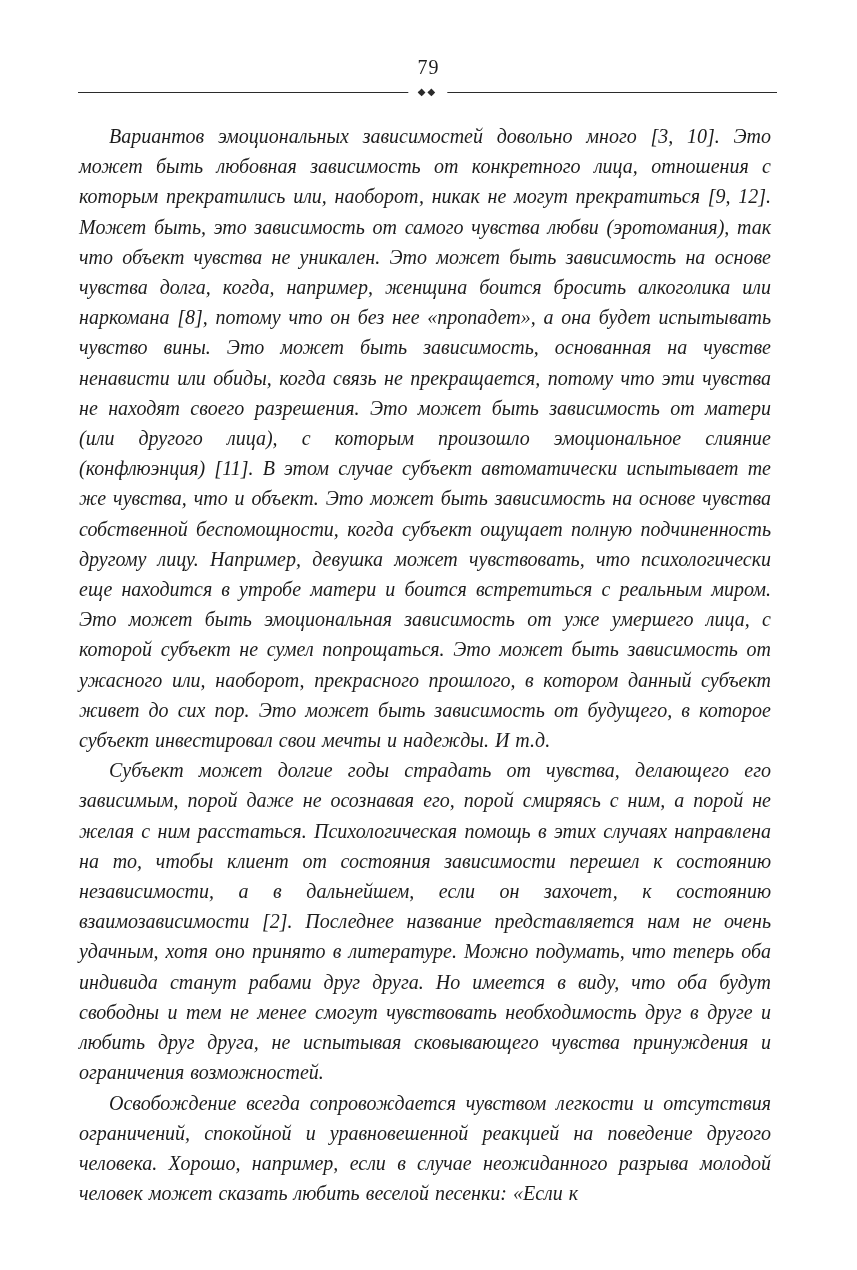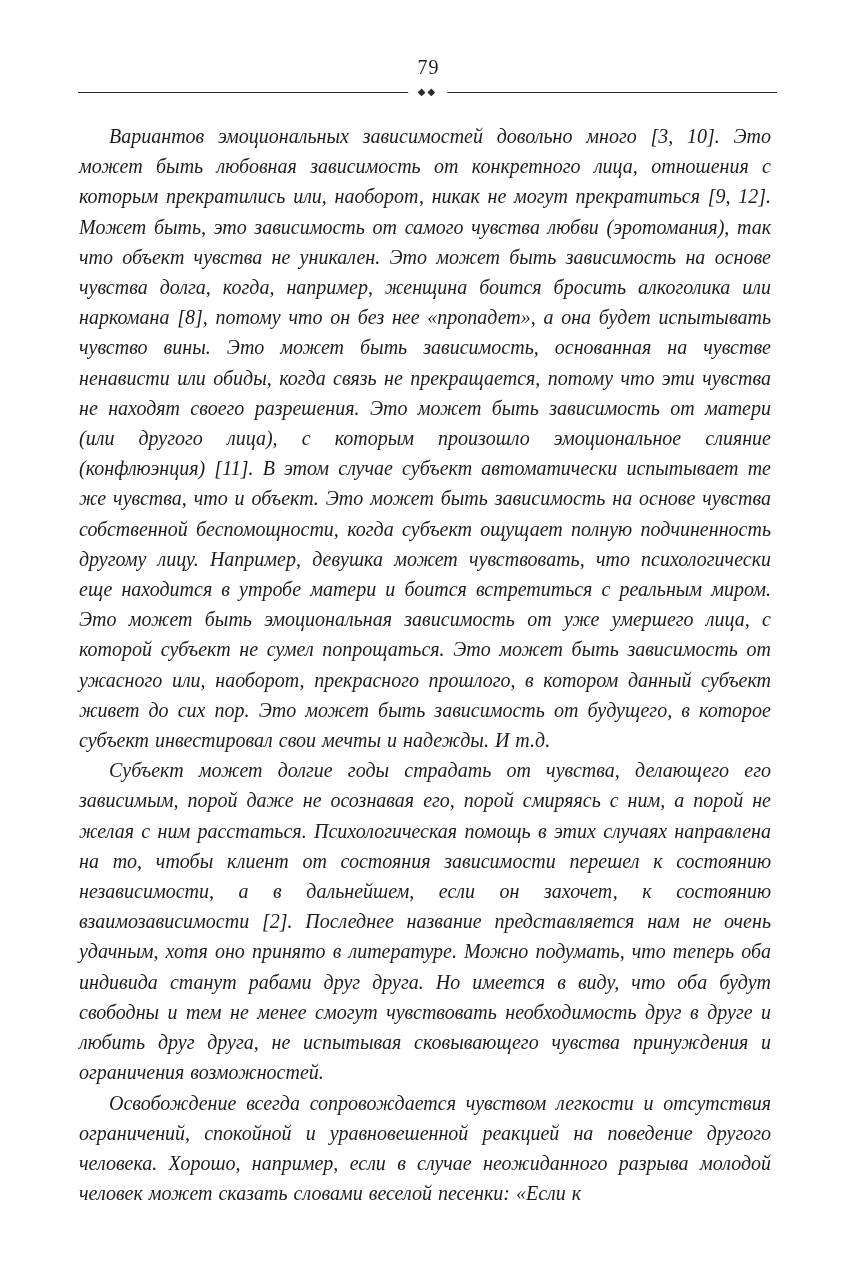--- a/index.html
+++ b/index.html
@@ -78,16 +78,16 @@
   </div>
 
   <div class="divider">
     <div class="divider-line"></div>
     <span class="divider-ornament">◆◆</span>
   </div>
 
   <div class="content">
     <p>Вариантов эмоциональных зависимостей довольно много [3, 10]. Это может быть любовная зависимость от конкретного лица, отношения с которым прекратились или, наоборот, никак не могут прекратиться [9, 12]. Может быть, это зависимость от самого чувства любви (эротомания), так что объект чувства не уникален. Это может быть зависимость на основе чувства долга, когда, например, женщина боится бросить алкоголика или наркомана [8], потому что он без нее «пропадет», а она будет испытывать чувство вины. Это может быть зависимость, основанная на чувстве ненависти или обиды, когда связь не прекращается, потому что эти чувства не находят своего разрешения. Это может быть зависимость от матери (или другого лица), с которым произошло эмоциональное слияние (конфлюэнция) [11]. В этом случае субъект автоматически испытывает те же чувства, что и объект. Это может быть зависимость на основе чувства собственной беспомощности, когда субъект ощущает полную подчиненность другому лицу. Например, девушка может чувствовать, что психологически еще находится в утробе матери и боится встретиться с реальным миром. Это может быть эмоциональная зависимость от уже умершего лица, с которой субъект не сумел попрощаться. Это может быть зависимость от ужасного или, наоборот, прекрасного прошлого, в котором данный субъект живет до сих пор. Это может быть зависимость от будущего, в которое субъект инвестировал свои мечты и надежды. И т.д.</p>
     <p>Субъект может долгие годы страдать от чувства, делающего его зависимым, порой даже не осознавая его, порой смиряясь с ним, а порой не желая с ним расстаться. Психологическая помощь в этих случаях направлена на то, чтобы клиент от состояния зависимости перешел к состоянию независимости, а в дальнейшем, если он захочет, к состоянию взаимозависимости [2]. Последнее название представляется нам не очень удачным, хотя оно принято в литературе. Можно подумать, что теперь оба индивида станут рабами друг друга. Но имеется в виду, что оба будут свободны и тем не менее смогут чувствовать необходимость друг в друге и любить друг друга, не испытывая сковывающего чувства принуждения и ограничения возможностей.</p>
-    <p>Освобождение всегда сопровождается чувством легкости и отсутствия ограничений, спокойной и уравновешенной реакцией на поведение другого человека. Хорошо, например, если в случае неожиданного разрыва молодой человек может сказать словами веселой песенки: «Если к</p>
+    <p>Освобождение всегда сопровождается чувством легкости и отсутствия ограничений, спокойной и уравновешенной реакцией на поведение другого человека. Хорошо, например, если в случае неожиданного разрыва молодой человек может сказать любить веселой песенки: «Если к</p>
   </div>
 
 </div>
 
 </body></html>

